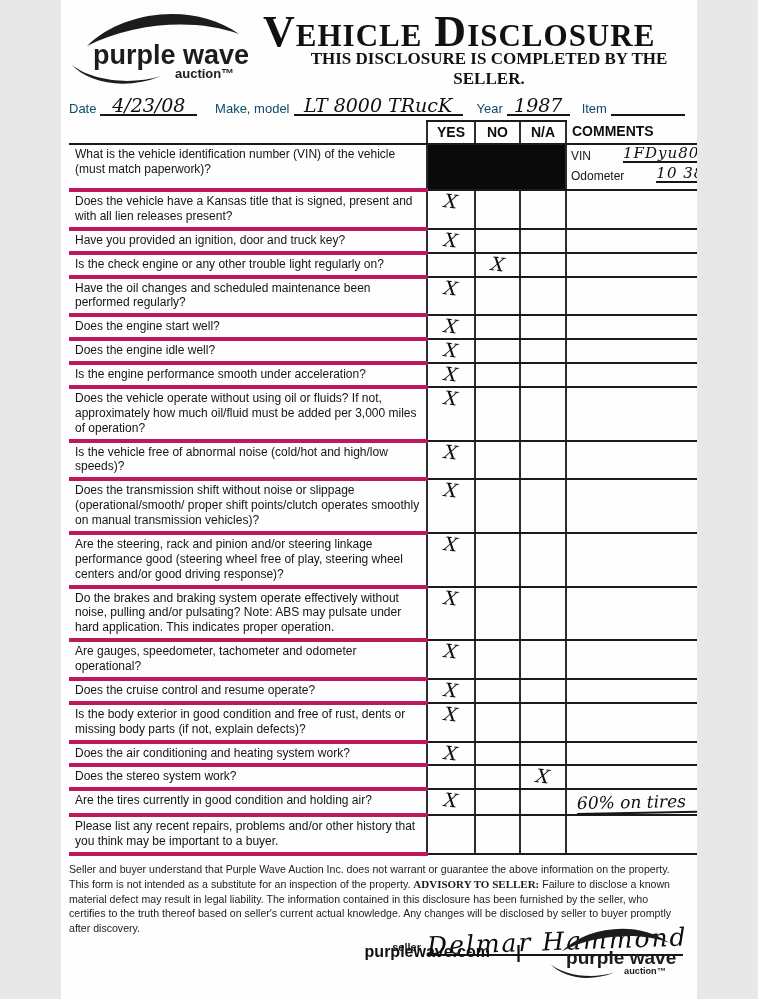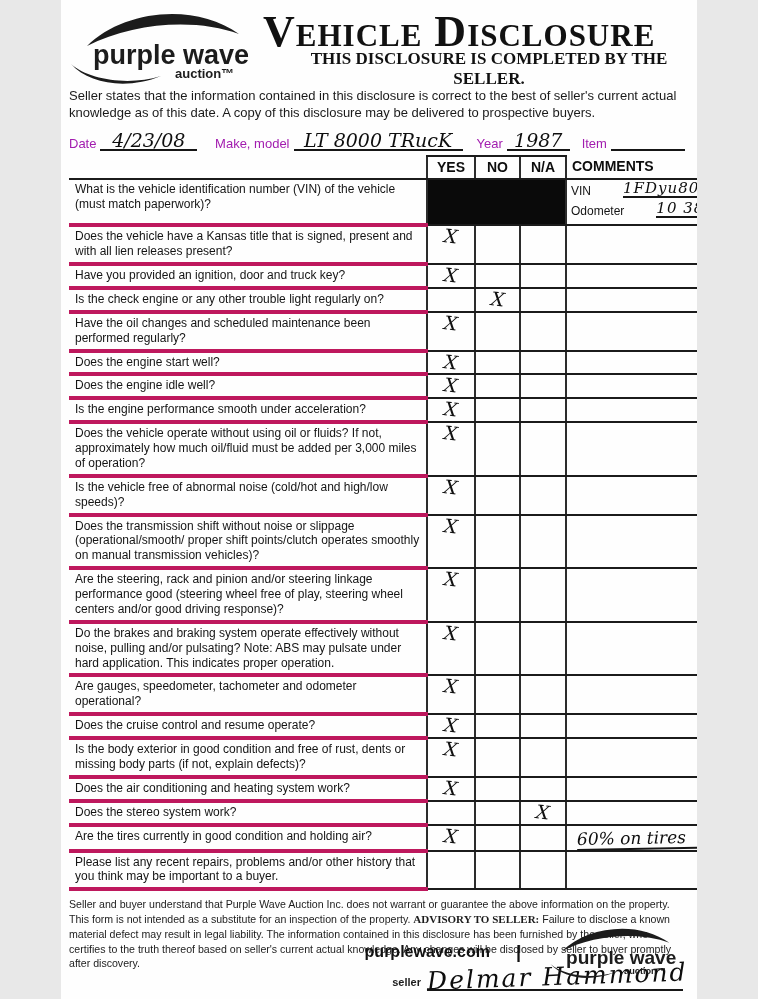--- a/index.html
+++ b/index.html
@@ -18,21 +18,21 @@
     font-family:"Liberation Serif", serif; font-weight:bold;
     font-variant:small-caps; font-size:44px; letter-spacing:1px; color:#111;
   }
   .sub-title {
     position:absolute; top:49px; left:230px; right:10px; text-align:center;
     font-family:"Liberation Serif", serif; font-weight:bold; font-size:17px; color:#111;
   }
   .intro { padding:2px 10px 0 8px; font-size:13px; line-height:1.28; color:#1a1a1a; }
   
   .info-line { display:flex; align-items:flex-end; padding:2px 12px 0 8px; height:30px; font-size:13px; }
-  .fld-lbl { white-space:nowrap; padding-right:4px; color:#a21caf;margin-top:36px; }
+  .fld-lbl { white-space:nowrap; padding-right:4px; color:#0c4a6e;margin-top:36px; }
   .fld-val {
     border-bottom:2px solid #161616; text-align:center;
     font-family:"DejaVu Serif", serif; font-style:italic; font-size:19px; line-height:0.9;
     color:#0e0e0e; white-space:nowrap;
   }
   .w-date{ width:120px; } .w-make{ width:210px; } .w-year{ width:78px; } .w-item{ width:92px; }
   
   table.disc { width:742px; margin:4px 8px 0 8px; border-collapse:collapse; table-layout:fixed; }
   td, th { vertical-align:top; }
   th { font-size:14px; font-weight:bold; text-align:center; padding:2px 2px 3px 2px; color:#0d0d0d; }
@@ -85,21 +85,20 @@
     <svg class="logo-svg" width="196" height="82" viewBox="0 0 196 82">
       <path d="M20 40 C 56 4, 128 -4, 172 28 C 130 12, 66 16, 20 40 Z" fill="#1c1c1c"></path>
       <text x="26" y="58" font-size="27" font-weight="bold" fill="#1c1c1c">purple wave</text>
       <text x="108" y="72" font-size="13" font-weight="bold" fill="#1c1c1c">auction™</text>
       <path d="M4 58 C 22 74, 62 80, 94 70 C 60 84, 22 78, 4 58 Z" fill="#1c1c1c"></path>
     </svg>
     <div class="main-title">Vehicle Disclosure</div>
     <div class="sub-title">THIS DISCLOSURE IS COMPLETED BY THE SELLER.</div>
   </div>
 
-  <p class="intro">Seller states that the information contained in this disclosure is correct to the best of seller's current actual knowledge as of this date. A copy of this disclosure may be delivered to prospective buyers.</p>
 
   <div class="info-line">
     <span class="fld-lbl">Date</span>
     <span class="fld-val w-date">4/23/08</span>
     <span class="fld-lbl" style="padding-left:18px;">Make, model</span>
     <span class="fld-val w-make">LT 8000 TRucK</span>
     <span class="fld-lbl" style="padding-left:14px;">Year</span>
     <span class="fld-val w-year">1987</span>
     <span class="fld-lbl" style="padding-left:12px;">Item</span>
     <span class="fld-val w-item"></span>

